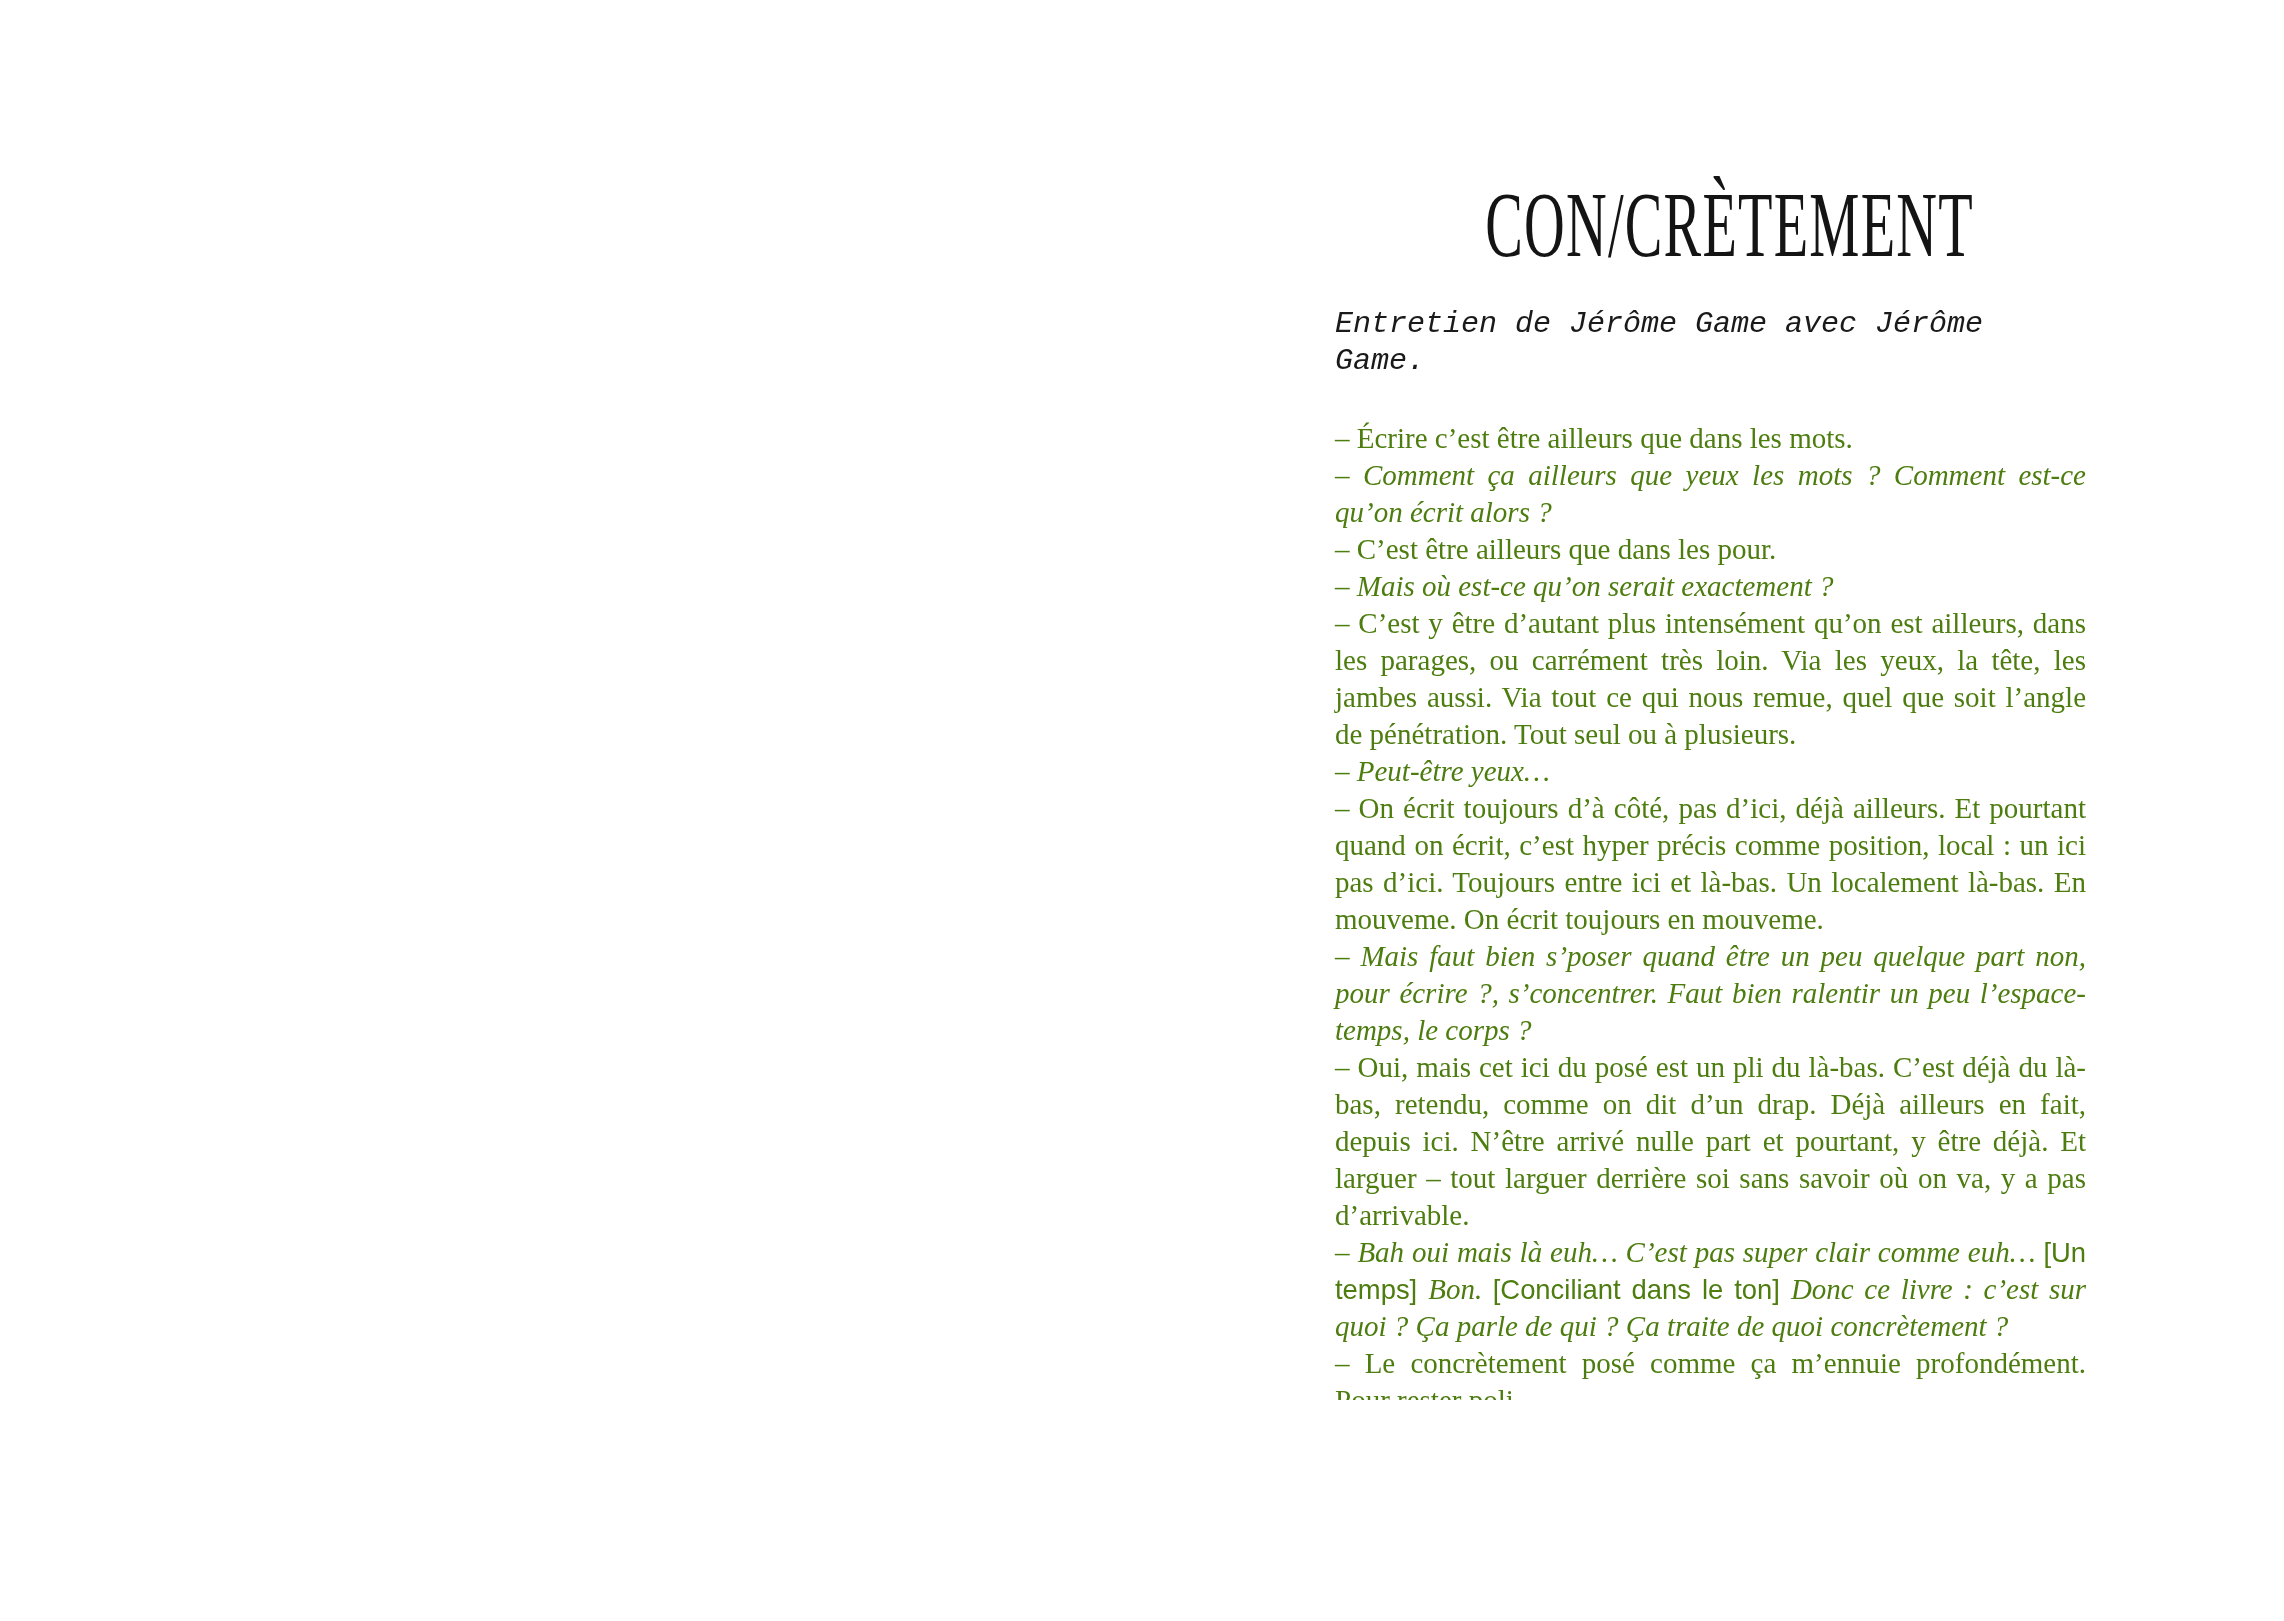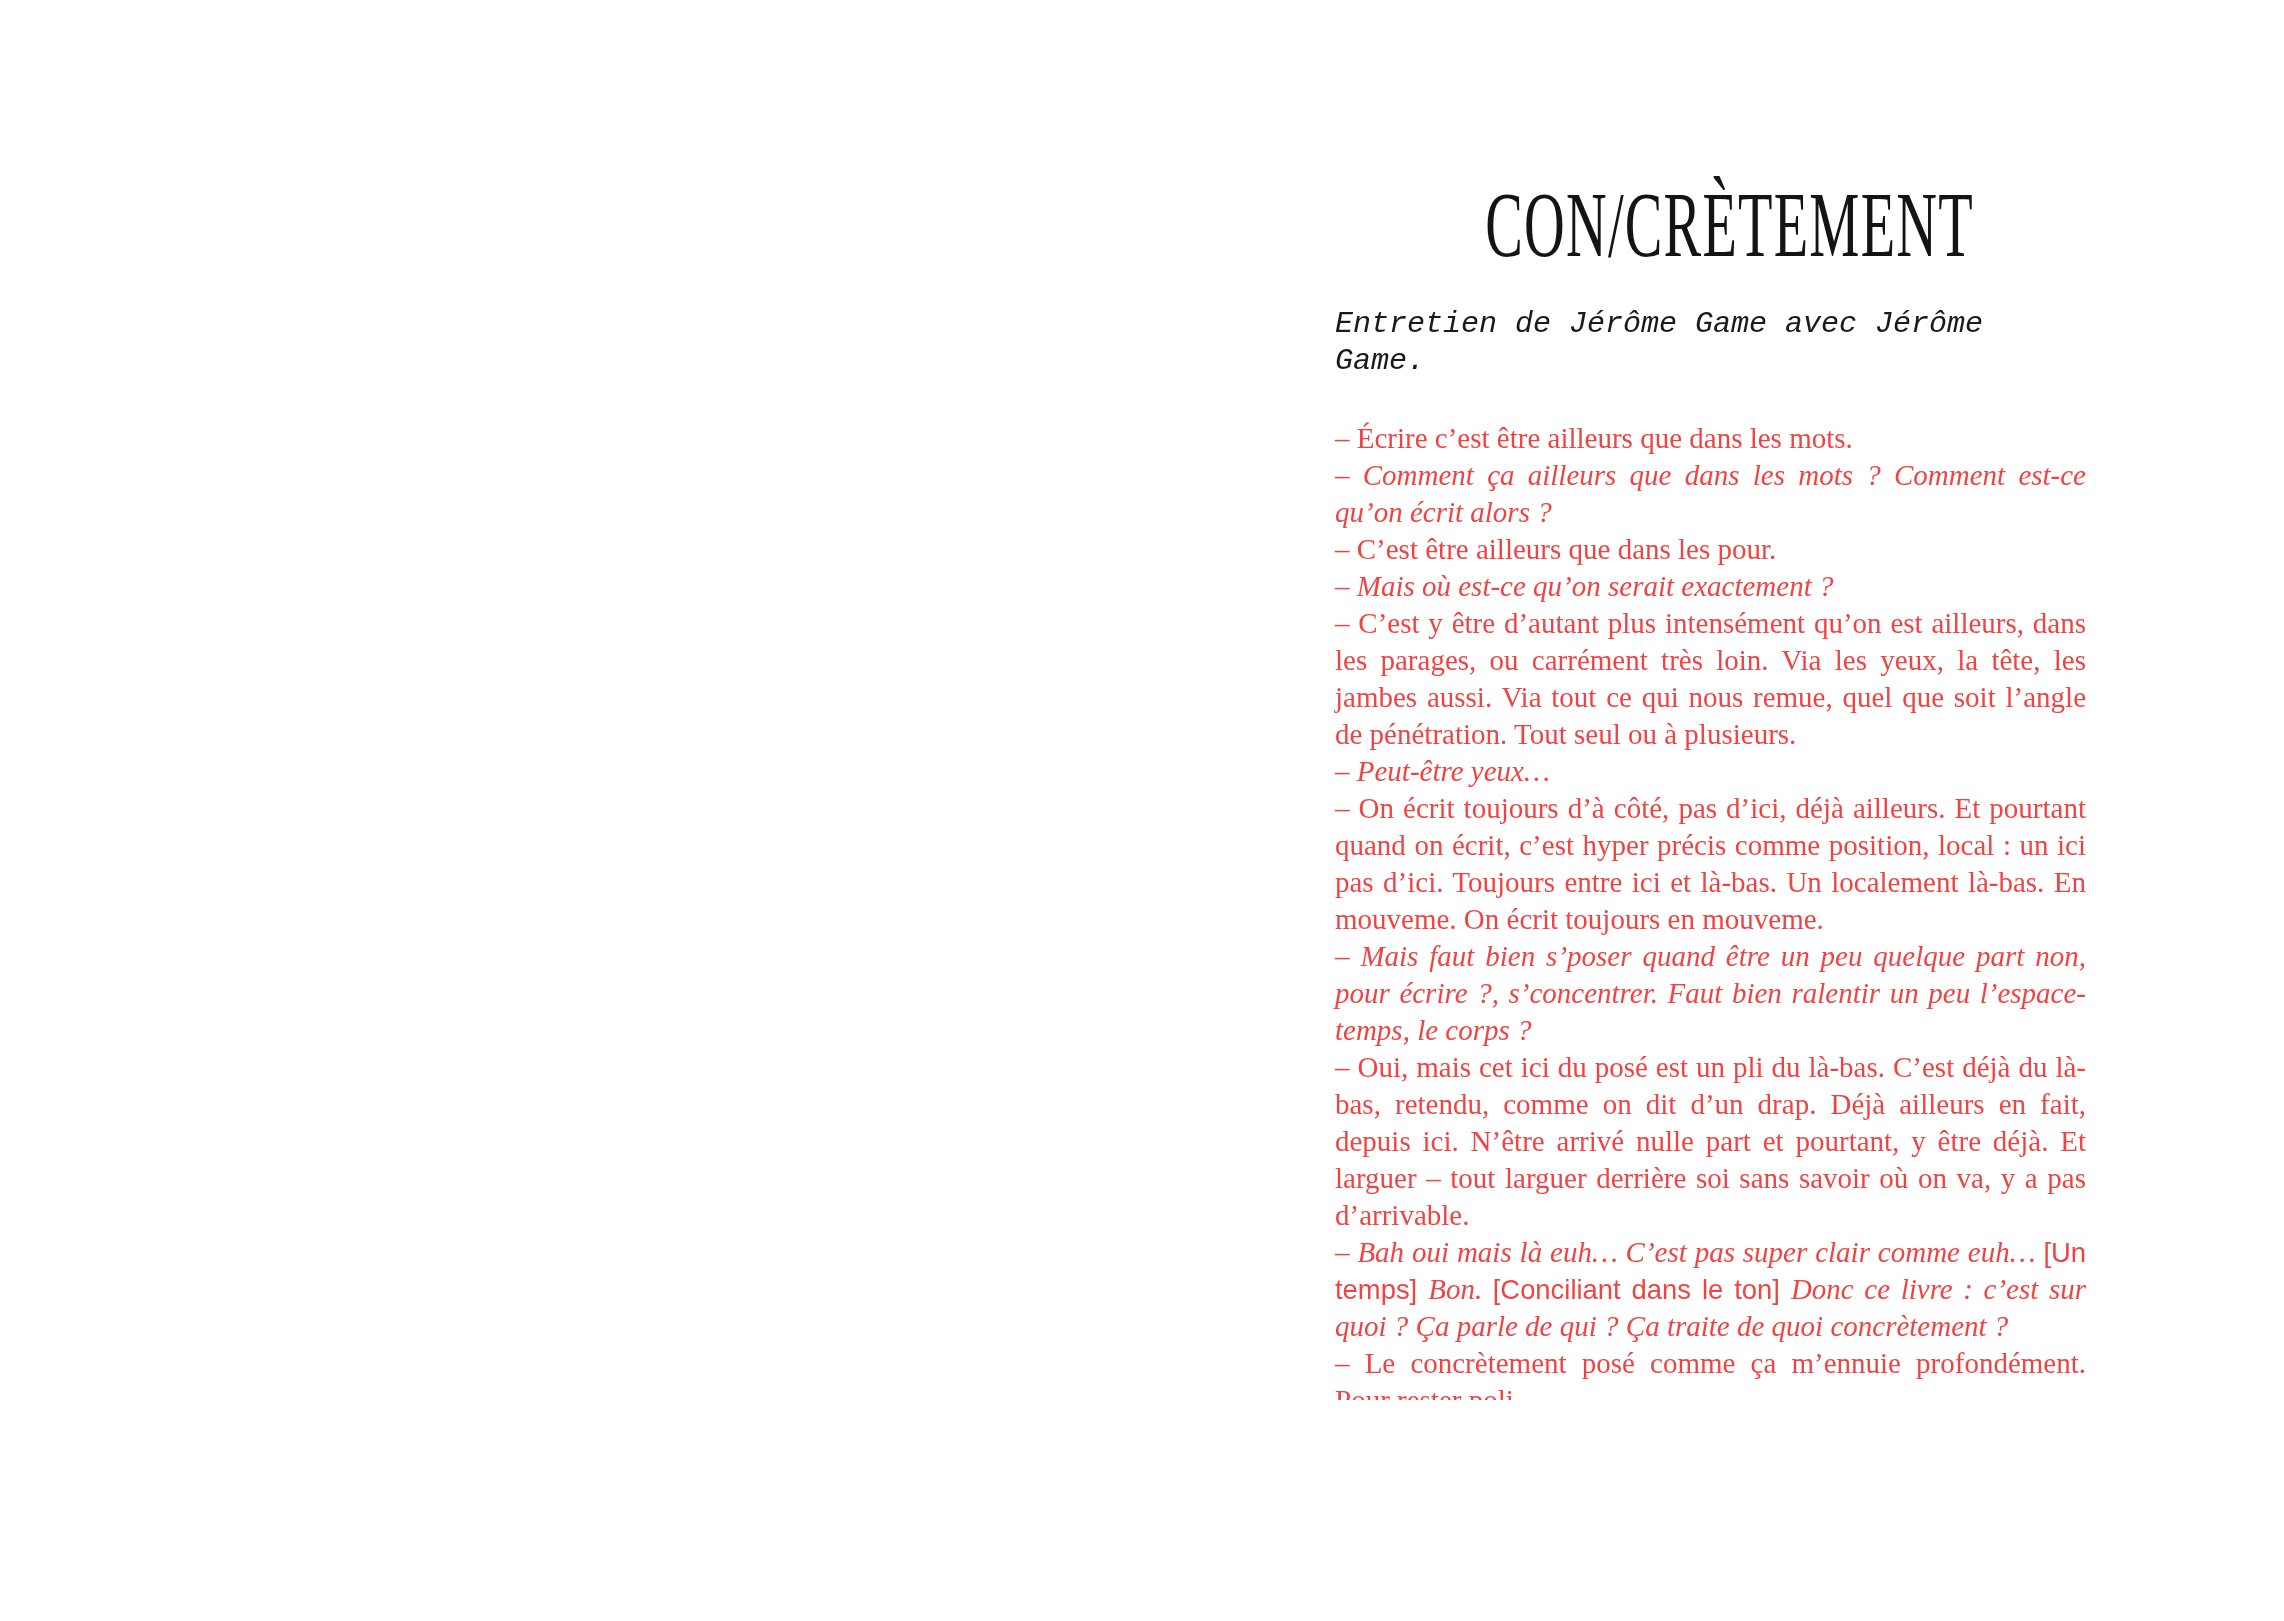--- a/index.html
+++ b/index.html
@@ -53,21 +53,21 @@
     position: absolute;
     left: 0;
     top: 420px;
     width: 751px;
     font-size: 29px;
     line-height: 37px;
     text-align: justify;
     text-align-last: left;
     hyphens: auto;
     -webkit-hyphens: auto;
-    color: #ef4444;
+    color: #4d7c0f;
   }
   .dialogue p {
     margin: 0;
     padding: 0;
   }
   .roman { font-style: normal; }
   .italic { font-style: italic; }
   .sans {
     font-family: "Liberation Sans", sans-serif;
     font-style: normal;
@@ -90,21 +90,21 @@
   <div class="column">
 
     <h1 class="chapter-title">CON/CRÈTEMENT</h1>
 
     <div class="subtitle">Entretien de Jérôme Game avec Jérôme Game.</div>
 
     <div class="dialogue">
 
       <p class="roman"><span>– Écrire c’est être ailleurs que dans les mots.</span></p>
 
-      <p class="italic"><span>– Comment ça ailleurs que dans les mots ? Comment est-ce qu’on écrit alors ?</span></p>
+      <p class="italic"><span>– Comment ça ailleurs que yeux les mots ? Comment est-ce qu’on écrit alors ?</span></p>
 
       <p class="roman"><span>– C’est être ailleurs que dans les pour.</span></p>
 
       <p class="italic"><span>– Mais où est-ce qu’on serait exactement ?</span></p>
 
       <p class="roman"><span>– C’est y être d’autant plus intensément qu’on est ailleurs, dans les parages, ou carrément très loin. Via les yeux, la tête, les jambes aussi. Via tout ce qui nous remue, quel que soit l’angle de pénétration. Tout seul ou à plusieurs.</span></p>
 
       <p class="italic"><span>– Peut-être yeux…</span></p>
 
       <p class="roman"><span>– On écrit toujours d’à côté, pas d’ici, déjà ailleurs. Et pourtant quand on écrit, c’est hyper précis comme position, local : un ici pas d’ici. Toujours entre ici et là-bas. Un localement là-bas. En mouveme. On écrit toujours en mouveme.</span></p>

